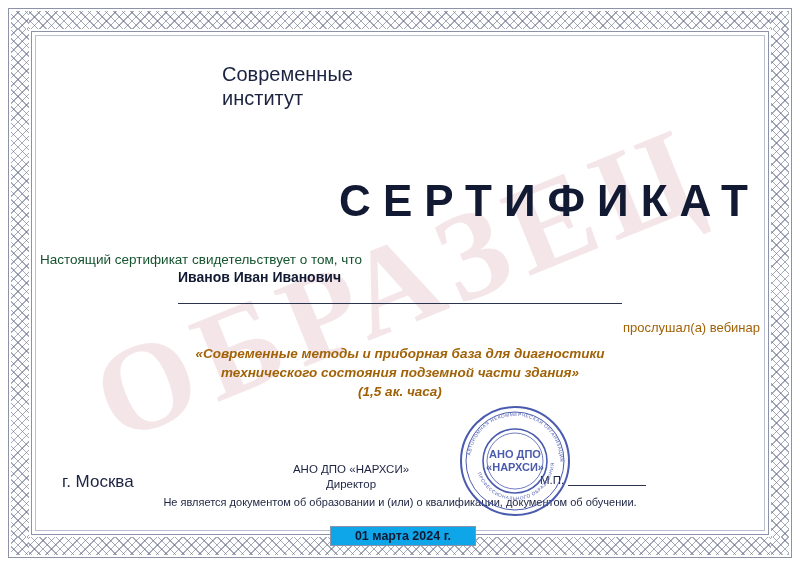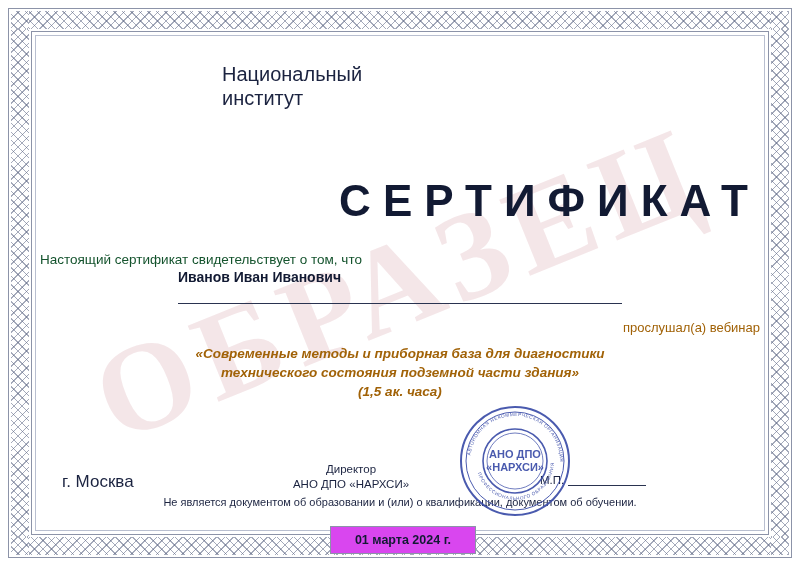--- a/index.html
+++ b/index.html
@@ -254,23 +254,23 @@
     font-size: 11px;
     color: #1b2340;
   }
 
   
   .date-box {
     position: absolute;
     left: 330px;
     top: 526px;
     width: 146px;
-    height: 28px;
+    height: 20px;
     border: 1px solid #8c93a8;
-    background: #d946ef;
+    background: #0ea5e9;
     display: flex;
     align-items: center;
     justify-content: center;
     font-size: 12.5px;
     font-weight: bold;
     color: #121a33;
     z-index: 6;
     box-sizing: border-box;
   }
 </style>
@@ -285,21 +285,21 @@
   <div class="border-inner-line2"></div>
 
   <div class="watermark">
     <span>ОБРАЗЕЦ</span>
   </div>
 
   <div class="content">
 
     <div class="logo-row">
       <div class="logo-text">
-        <div>Национальный</div>
+        <div>Современные</div>
         <div>институт</div>
       </div>
     </div>
 
     <div class="title">СЕРТИФИКАТ</div>
 
     <div class="subtitle">Настоящий сертификат свидетельствует о том, что</div>
 
     <div class="name-line">Иванов Иван Иванович</div>
 
@@ -328,22 +328,22 @@
           <textPath href="#arcBottom" startOffset="10%">ПРОФЕССИОНАЛЬНОГО ОБРАЗОВАНИЯ</textPath>
         </text>
         <text x="63" y="60" text-anchor="middle" font-family="Liberation Sans, sans-serif" font-size="11" font-weight="bold" fill="#3b4da8">АНО ДПО</text>
         <text x="63" y="73" text-anchor="middle" font-family="Liberation Sans, sans-serif" font-size="11" font-weight="bold" fill="#3b4da8">«НАРХСИ»</text>
       </svg>
     </div>
 
     <div class="city">г. Москва</div>
 
     <div class="director">
+      <div>АНО ДПО «НАРХСИ»</div>
       <div>Директор</div>
-      <div>АНО ДПО «НАРХСИ»</div>
     </div>
 
     <div class="mp">
       <span>М.П.</span><span class="mp-line"></span>
     </div>
 
     <div class="disclaimer">Не является документом об образовании и (или) о квалификации, документом об обучении.</div>
 
   </div>
 

